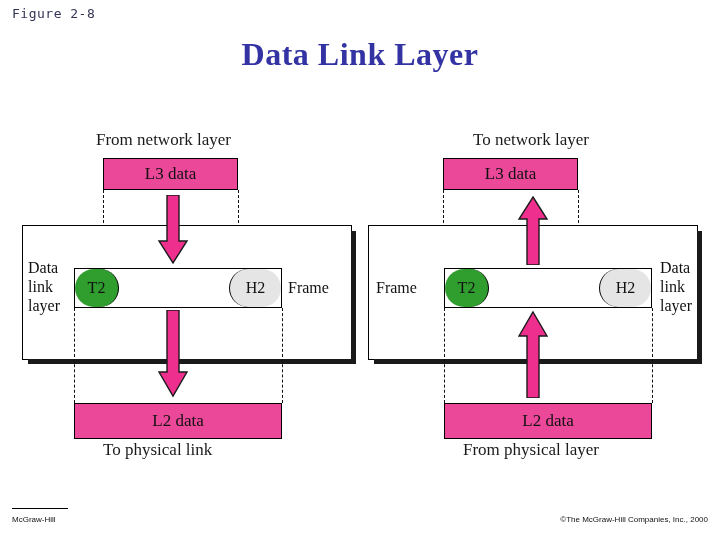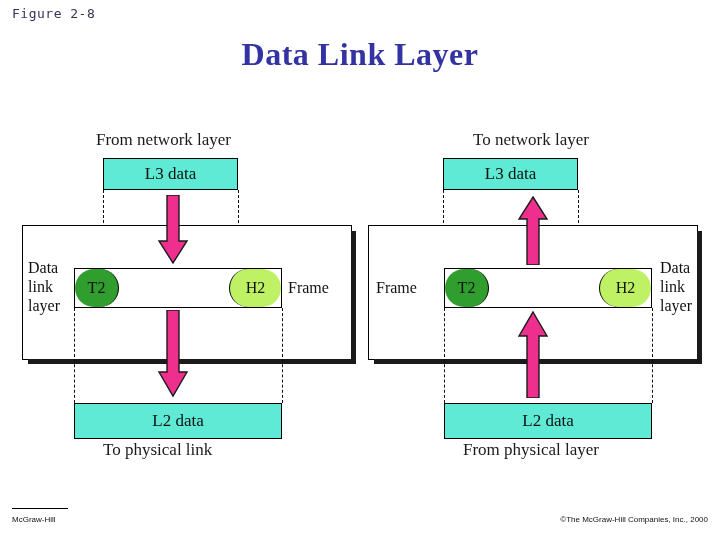--- a/index.html
+++ b/index.html
@@ -70,21 +70,21 @@
     white-space:nowrap;
     font-family:"Liberation Serif", serif;
   }
   .cap-top{top:5px;}
   .cap-bottom{top:315px;}
 
   
   .pkt{
     position:absolute;
     border:1.5px solid #000;
-    background:#5eead4;
+    background:#ec4899;
     box-sizing:border-box;
     font-size:17px;
     color:#111;
     display:flex;align-items:center;justify-content:center;
     font-family:"Liberation Serif", serif;
   }
   .l3{top:33px;height:32px;}
   .l2{top:278px;height:36px;}
 
   
@@ -121,21 +121,21 @@
   }
   .cell{
     box-sizing:border-box;
     display:flex;align-items:center;justify-content:center;
     font-size:16px;color:#111;
     font-family:"Liberation Serif", serif;
     border-radius:19px;
   }
   .cell-t2{width:44px;background:#2f9e2f;border-right:1.5px solid #000;}
   .cell-pay{flex:1 1 auto;background:#fff;}
-  .cell-h2{width:52px;background:#bef264;border-left:1.5px solid #000;}
+  .cell-h2{width:52px;background:#e5e5e5;border-left:1.5px solid #000;}
 
   
   .sidelabel{
     position:absolute;
     font-size:16px;color:#111;
     line-height:19px;
     white-space:nowrap;
     font-family:"Liberation Serif", serif;
   }
   .sidelabel.multiline{width:46px;white-space:normal;}

